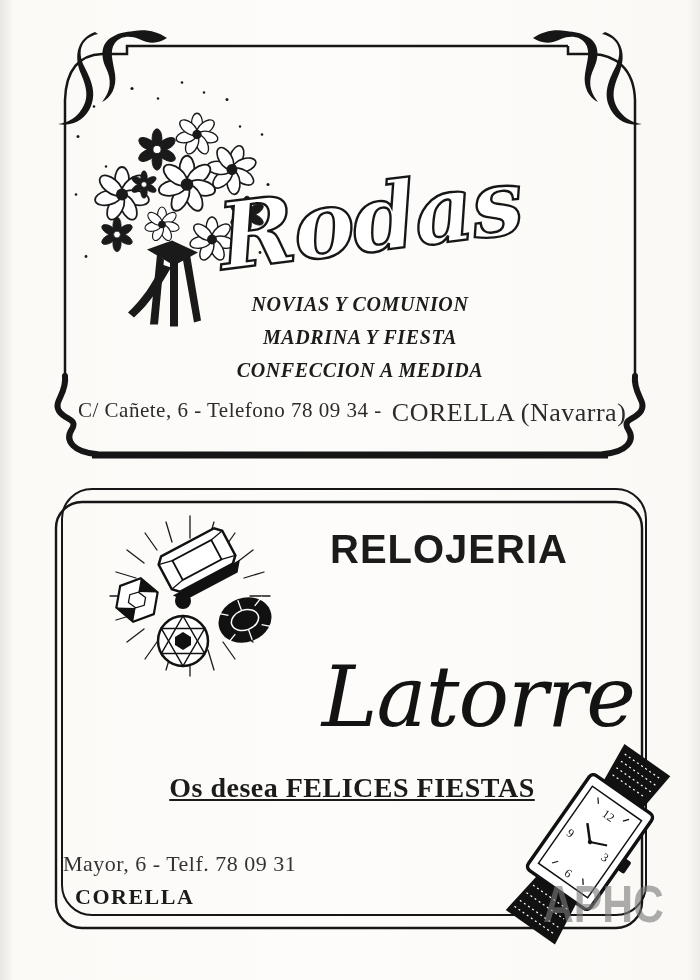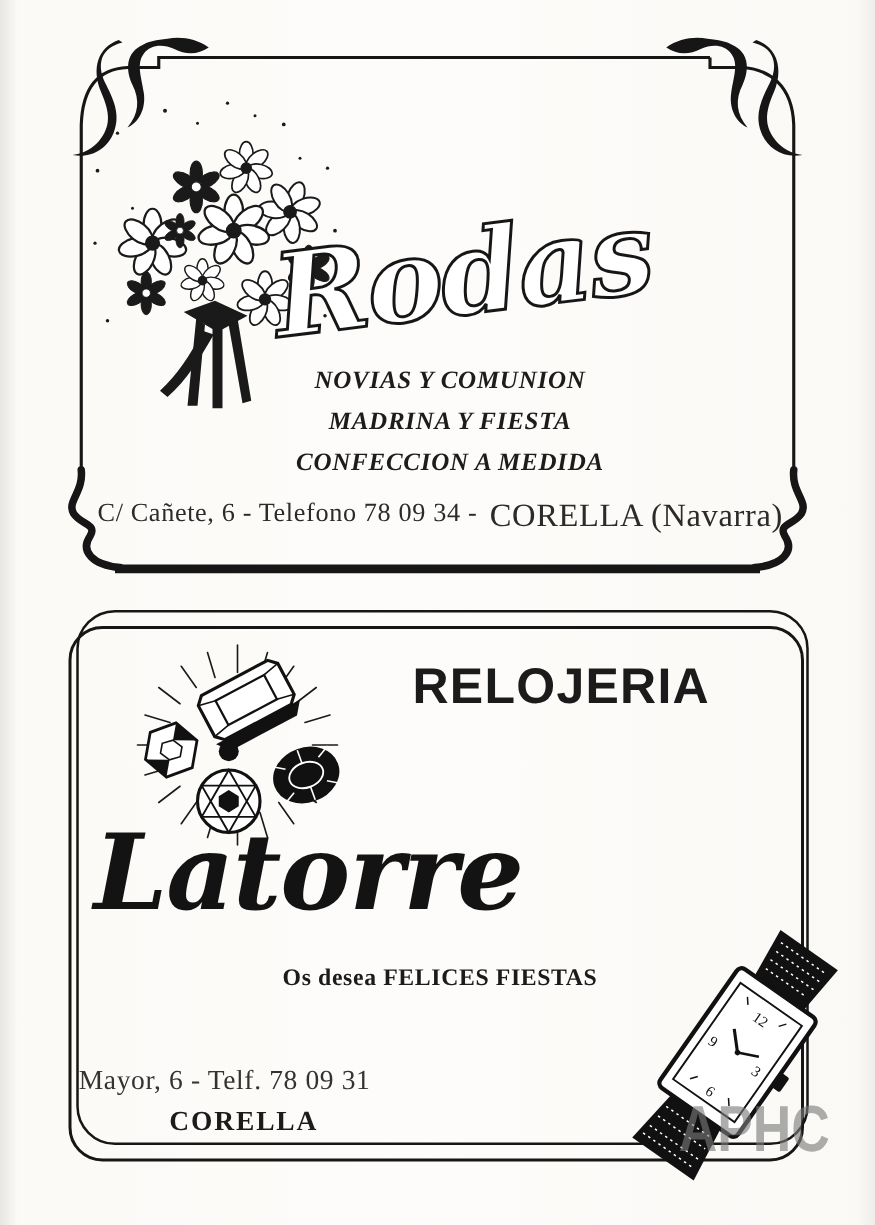--- a/index.html
+++ b/index.html
@@ -32,34 +32,34 @@
 
   
   .latorre-border-svg{left:52px;top:485px;width:602px;height:450px;}
   .gems-svg{left:85px;top:508px;width:210px;height:185px;}
   .latorre-heading{
     position:absolute;left:330px;top:524px;width:330px;text-align:left;
     font-family:"Liberation Sans",sans-serif;font-weight:700;
     font-size:40px;line-height:50px;letter-spacing:1px;color:#1b1b1b;
   }
   .latorre-logo{
-    position:absolute;left:75px;top:648px;width:560px;text-align:left;
-    font-family:"DejaVu Serif",serif;font-weight:bold;font-style:italic;
+    position:absolute;left:75px;top:648px;width:560px;text-align:right;
+    font-family:"DejaVu Serif",serif;font-weight:normal;font-style:italic;
     font-size:84px;letter-spacing:-1px;color:#131313;
   }
   .latorre-slogan{
     position:absolute;left:72px;top:772px;width:560px;text-align:center;
-    font-weight:bold;font-size:19px;letter-spacing:0.5px;color:#1b1b1b;
+    font-weight:bold;font-size:28px;letter-spacing:0.5px;color:#1b1b1b;text-decoration:underline;
   }
   .watch-svg{left:500px;top:742px;width:180px;height:205px;z-index:3;}
   .latorre-address{
     position:absolute;left:63px;top:851px;font-size:22px;color:#333;letter-spacing:0.5px;
   }
   .latorre-city{
-    position:absolute;left:75px;top:884px;width:240px;text-align:center;
+    position:absolute;left:75px;top:884px;width:240px;
     font-weight:bold;font-size:22px;letter-spacing:1.5px;color:#1b1b1b;
   }
   .watermark{
     position:absolute;left:543px;top:874px;z-index:5;
     font-family:"Liberation Sans",sans-serif;font-weight:700;font-size:52px;
     color:rgba(122,122,122,0.62);
     transform:scaleX(0.82);transform-origin:left center;letter-spacing:0px;
   }
 </style>
 </head>

